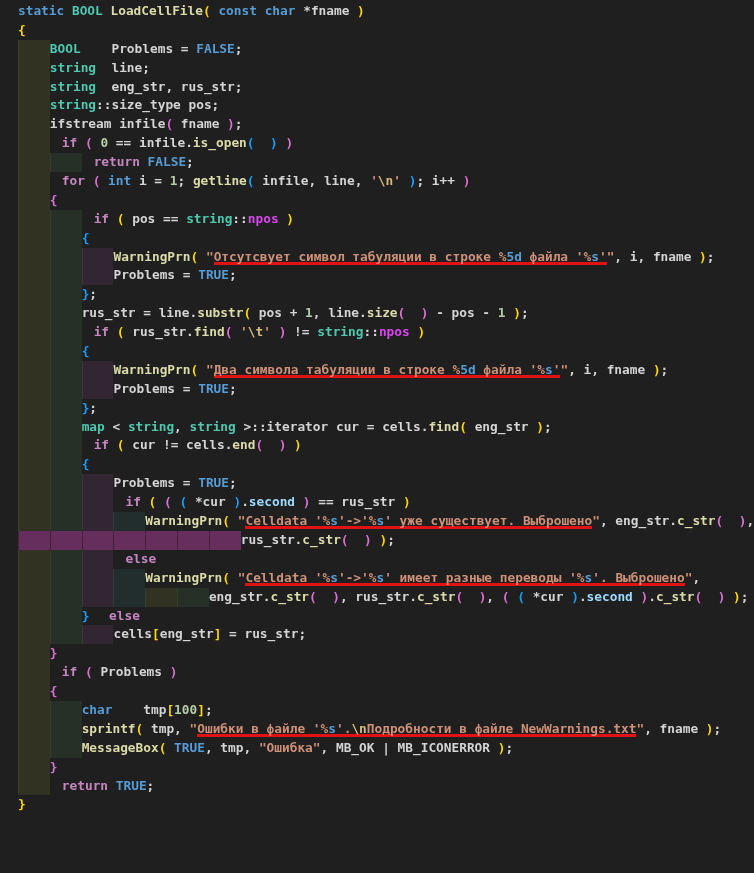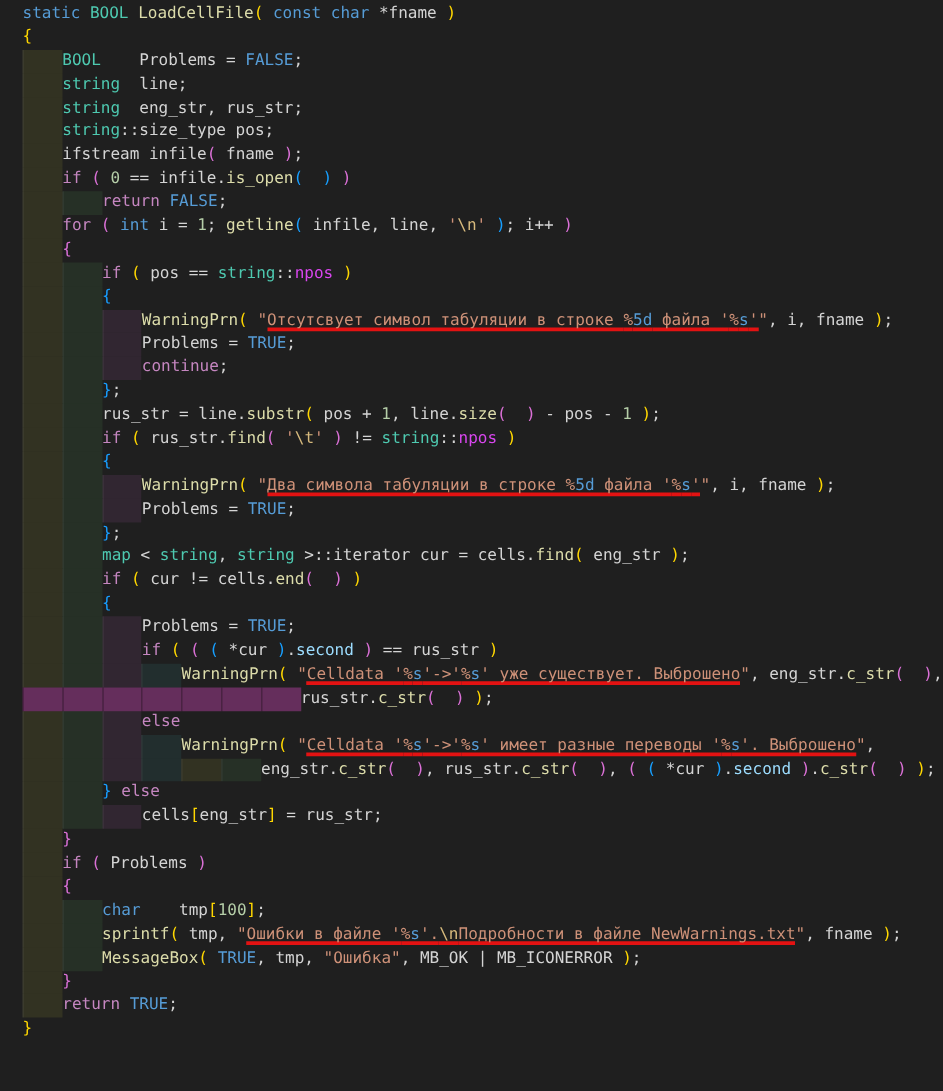--- a/index.html
+++ b/index.html
@@ -3,30 +3,30 @@
 <meta charset="utf-8">
 <style>
   html,body{margin:0;padding:0;background:#1f1f1f;}
   body{width:754px;height:873px;overflow:hidden;}
   .editor{
     font-family:"DejaVu Sans Mono","Liberation Mono",monospace;
     font-size:12.8px;
     color:#d4d4d4;
     padding:2px 0 0 18px;
   }
-  .line{white-space:pre;height:18.9px;line-height:18.9px;}
+  .line{white-space:pre;height:18.9px;line-height:18.9px;font-weight:bold;}
   .ind{display:inline-block;width:4ch;height:18.9px;vertical-align:top;border-left:1px solid rgba(128,128,128,0.16);}
   .i0{background:rgba(255,255,64,0.088);}
   .i1{background:rgba(127,255,127,0.078);}
   .i2{background:rgba(255,127,255,0.082);}
   .i3{background:rgba(79,236,236,0.075);}
   .ierr{background:rgba(208,70,184,0.40);border-left:1px solid rgba(0,0,0,0.30);}
   .tk-v{color:#d4d4d4;}
   .tk-kw{color:#569cd6;}
-  .tk-ctrl{color:#c586c0;}
+  .tk-ctrl{color:#c586c0;margin-left:12px;}
   .tk-type{color:#4ec9b0;}
   .tk-fn{color:#dcdcaa;}
   .tk-num{color:#b5cea8;}
   .tk-str{color:#ce9178;}
   .tk-esc{color:#d7ba7d;}
   .tk-fmt{color:#569cd6;text-align:right;}
   .tk-prop{color:#9cdcfe;}
   .tk-cnst{color:#d946ef;}
   .tk-b1{color:#ffd700;}
   .tk-b2{color:#da70d6;}
@@ -45,21 +45,20 @@
     <div class="line"><span class="ind i0"></span><span class="tk-type">string</span><span class="tk-v">::size_type pos;</span></div>
     <div class="line"><span class="ind i0"></span><span class="tk-v">ifstream infile</span><span class="tk-b2">(</span><span class="tk-v"> fname </span><span class="tk-b2">)</span><span class="tk-v">;</span></div>
     <div class="line"><span class="ind i0"></span><span class="tk-ctrl">if</span><span class="tk-v"> </span><span class="tk-b2">(</span><span class="tk-v"> </span><span class="tk-num">0</span><span class="tk-v"> == infile.</span><span class="tk-fn">is_open</span><span class="tk-b3">(</span><span class="tk-v">  </span><span class="tk-b3">)</span><span class="tk-v"> </span><span class="tk-b2">)</span></div>
     <div class="line"><span class="ind i0"></span><span class="ind i1"></span><span class="tk-ctrl">return</span><span class="tk-v"> </span><span class="tk-kw">FALSE</span><span class="tk-v">;</span></div>
     <div class="line"><span class="ind i0"></span><span class="tk-ctrl">for</span><span class="tk-v"> </span><span class="tk-b2">(</span><span class="tk-v"> </span><span class="tk-kw">int</span><span class="tk-v"> i = </span><span class="tk-num">1</span><span class="tk-v">; </span><span class="tk-fn">getline</span><span class="tk-b3">(</span><span class="tk-v"> infile, line, </span><span class="tk-str">'</span><span class="tk-esc">\n</span><span class="tk-str">'</span><span class="tk-v"> </span><span class="tk-b3">)</span><span class="tk-v">; i++ </span><span class="tk-b2">)</span></div>
     <div class="line"><span class="ind i0"></span><span class="tk-b2">{</span></div>
     <div class="line"><span class="ind i0"></span><span class="ind i1"></span><span class="tk-ctrl">if</span><span class="tk-v"> </span><span class="tk-b1">(</span><span class="tk-v"> pos == </span><span class="tk-type">string</span><span class="tk-v">::</span><span class="tk-cnst">npos</span><span class="tk-v"> </span><span class="tk-b1">)</span></div>
     <div class="line"><span class="ind i0"></span><span class="ind i1"></span><span class="tk-b3">{</span></div>
     <div class="line"><span class="ind i0"></span><span class="ind i1"></span><span class="ind i2"></span><span class="tk-fn">WarningPrn</span><span class="tk-b1">(</span><span class="tk-v"> </span><span class="tk-str">"</span><span class="tk-str u">Отсутсвует символ табуляции в строке </span><span class="tk-str u">%</span><span class="tk-fmt u">5d</span><span class="tk-str u"> файла '</span><span class="tk-str u">%</span><span class="tk-fmt u">s</span><span class="tk-str u">'</span><span class="tk-str">"</span><span class="tk-v">, i, fname </span><span class="tk-b1">)</span><span class="tk-v">;</span></div>
     <div class="line"><span class="ind i0"></span><span class="ind i1"></span><span class="ind i2"></span><span class="tk-v">Problems = </span><span class="tk-kw">TRUE</span><span class="tk-v">;</span></div>
-    <div class="line"><span class="ind i0"></span><span class="ind i1"></span><span class="ind i2"></span><span class="tk-ctrl">continue</span><span class="tk-v">;</span></div>
     <div class="line"><span class="ind i0"></span><span class="ind i1"></span><span class="tk-b3">}</span><span class="tk-v">;</span></div>
     <div class="line"><span class="ind i0"></span><span class="ind i1"></span><span class="tk-v">rus_str = line.</span><span class="tk-fn">substr</span><span class="tk-b1">(</span><span class="tk-v"> pos + </span><span class="tk-num">1</span><span class="tk-v">, line.</span><span class="tk-fn">size</span><span class="tk-b2">(</span><span class="tk-v">  </span><span class="tk-b2">)</span><span class="tk-v"> - pos - </span><span class="tk-num">1</span><span class="tk-v"> </span><span class="tk-b1">)</span><span class="tk-v">;</span></div>
     <div class="line"><span class="ind i0"></span><span class="ind i1"></span><span class="tk-ctrl">if</span><span class="tk-v"> </span><span class="tk-b1">(</span><span class="tk-v"> rus_str.</span><span class="tk-fn">find</span><span class="tk-b2">(</span><span class="tk-v"> </span><span class="tk-str">'</span><span class="tk-esc">\t</span><span class="tk-str">'</span><span class="tk-v"> </span><span class="tk-b2">)</span><span class="tk-v"> != </span><span class="tk-type">string</span><span class="tk-v">::</span><span class="tk-cnst">npos</span><span class="tk-v"> </span><span class="tk-b1">)</span></div>
     <div class="line"><span class="ind i0"></span><span class="ind i1"></span><span class="tk-b3">{</span></div>
     <div class="line"><span class="ind i0"></span><span class="ind i1"></span><span class="ind i2"></span><span class="tk-fn">WarningPrn</span><span class="tk-b1">(</span><span class="tk-v"> </span><span class="tk-str">"</span><span class="tk-str u">Два символа табуляции в строке </span><span class="tk-str u">%</span><span class="tk-fmt u">5d</span><span class="tk-str u"> файла '</span><span class="tk-str u">%</span><span class="tk-fmt u">s</span><span class="tk-str u">'</span><span class="tk-str">"</span><span class="tk-v">, i, fname </span><span class="tk-b1">)</span><span class="tk-v">;</span></div>
     <div class="line"><span class="ind i0"></span><span class="ind i1"></span><span class="ind i2"></span><span class="tk-v">Problems = </span><span class="tk-kw">TRUE</span><span class="tk-v">;</span></div>
     <div class="line"><span class="ind i0"></span><span class="ind i1"></span><span class="tk-b3">}</span><span class="tk-v">;</span></div>
     <div class="line"><span class="ind i0"></span><span class="ind i1"></span><span class="tk-type">map</span><span class="tk-v"> &lt; </span><span class="tk-type">string</span><span class="tk-v">, </span><span class="tk-type">string</span><span class="tk-v"> &gt;::iterator cur = cells.</span><span class="tk-fn">find</span><span class="tk-b1">(</span><span class="tk-v"> eng_str </span><span class="tk-b1">)</span><span class="tk-v">;</span></div>
     <div class="line"><span class="ind i0"></span><span class="ind i1"></span><span class="tk-ctrl">if</span><span class="tk-v"> </span><span class="tk-b1">(</span><span class="tk-v"> cur != cells.</span><span class="tk-fn">end</span><span class="tk-b2">(</span><span class="tk-v">  </span><span class="tk-b2">)</span><span class="tk-v"> </span><span class="tk-b1">)</span></div>
     <div class="line"><span class="ind i0"></span><span class="ind i1"></span><span class="tk-b3">{</span></div>

